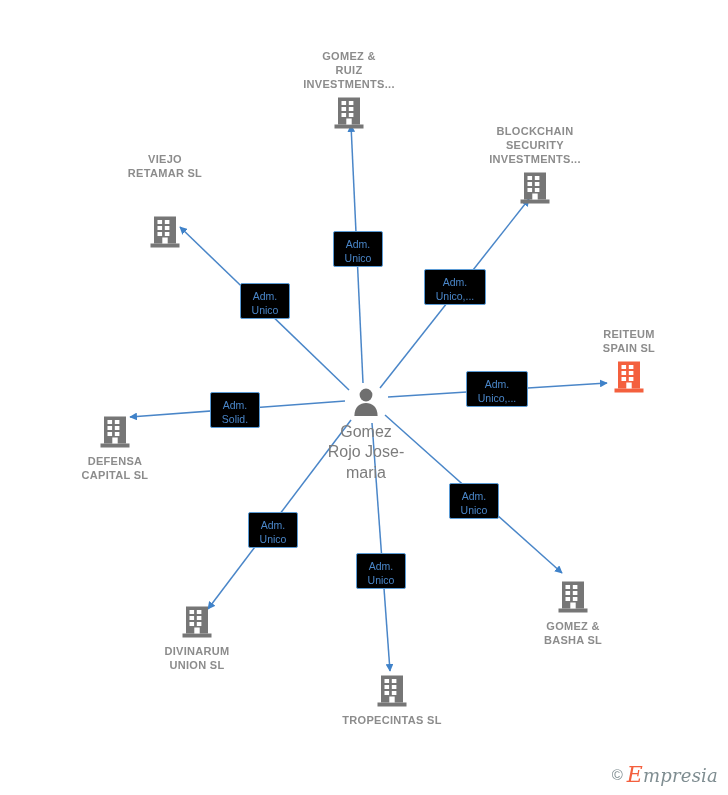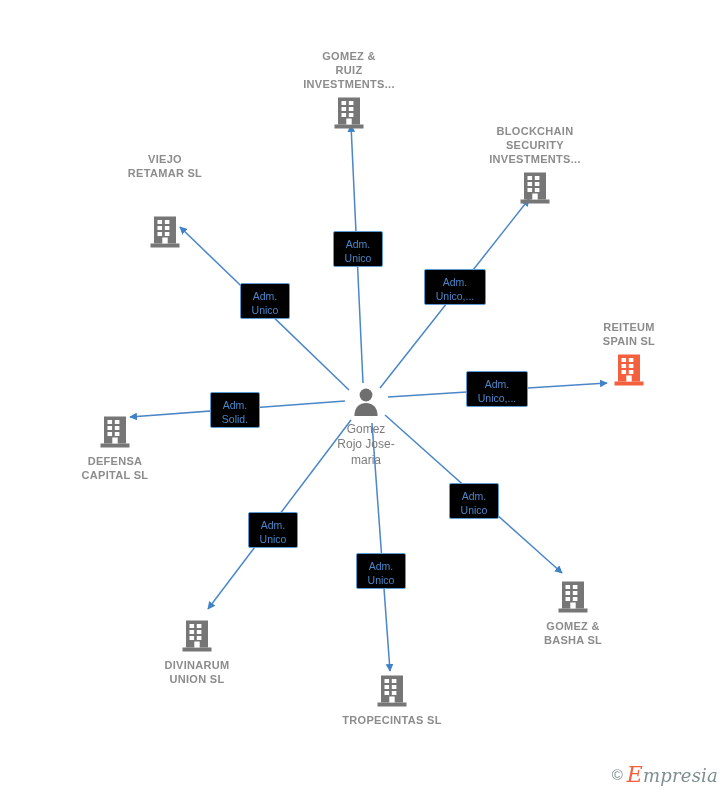--- a/index.html
+++ b/index.html
@@ -39,21 +39,21 @@
   }
   .node .label {
     font-size: 11px;
     font-weight: bold;
     color: #8c8c8c;
     letter-spacing: 0.3px;
     white-space: pre-line;
   }
   .node .label.person {
     font-weight: normal;
-    font-size: 12px;
+    font-size: 16px;
     color: #7c7c7c;
     letter-spacing: 0;
   }
   .node .glyph {
     line-height: 0;
   }
   .node.label-top .label { margin-bottom: 5px; }
   .node.label-bottom .label { margin-top: 5px; }
 
   
@@ -171,21 +171,21 @@
             <rect x="0.5" y="28.5" width="29" height="4" fill="#767676"></rect>
             <rect x="7.5" y="5" width="4.6" height="4" fill="#ffffff"></rect>
             <rect x="14.8" y="5" width="4.6" height="4" fill="#ffffff"></rect>
             <rect x="7.5" y="11" width="4.6" height="4" fill="#ffffff"></rect>
             <rect x="14.8" y="11" width="4.6" height="4" fill="#ffffff"></rect>
             <rect x="7.5" y="17" width="4.6" height="4" fill="#ffffff"></rect>
             <rect x="14.8" y="17" width="4.6" height="4" fill="#ffffff"></rect>
             <rect x="12.3" y="22.5" width="5.4" height="6" fill="#ffffff"></rect>
           </svg></div>
       </div>
-      <div class="node label-top" style="left: 629px; top: 320px;">
+      <div class="node label-top" style="left: 629px; top: 327px;">
         <div class="label">REITEUM
 SPAIN  SL</div>
         <div class="glyph"><svg width="30" height="34" viewBox="0 0 30 34" xmlns="http://www.w3.org/2000/svg">
             <rect x="4" y="1.5" width="22" height="27" fill="#f4603e"></rect>
             <rect x="0.5" y="28.5" width="29" height="4" fill="#f4603e"></rect>
             <rect x="7.5" y="5" width="4.6" height="4" fill="#ffffff"></rect>
             <rect x="14.8" y="5" width="4.6" height="4" fill="#ffffff"></rect>
             <rect x="7.5" y="11" width="4.6" height="4" fill="#ffffff"></rect>
             <rect x="14.8" y="11" width="4.6" height="4" fill="#ffffff"></rect>
             <rect x="7.5" y="17" width="4.6" height="4" fill="#ffffff"></rect>
@@ -201,21 +201,21 @@
             <rect x="14.8" y="5" width="4.6" height="4" fill="#ffffff"></rect>
             <rect x="7.5" y="11" width="4.6" height="4" fill="#ffffff"></rect>
             <rect x="14.8" y="11" width="4.6" height="4" fill="#ffffff"></rect>
             <rect x="7.5" y="17" width="4.6" height="4" fill="#ffffff"></rect>
             <rect x="14.8" y="17" width="4.6" height="4" fill="#ffffff"></rect>
             <rect x="12.3" y="22.5" width="5.4" height="6" fill="#ffffff"></rect>
           </svg></div>
         <div class="label">DEFENSA
 CAPITAL  SL</div>
       </div>
-      <div class="node label-bottom" style="left: 197px; top: 619px;">
+      <div class="node label-bottom" style="left: 197px; top: 605px;">
         <div class="glyph"><svg width="30" height="34" viewBox="0 0 30 34" xmlns="http://www.w3.org/2000/svg">
             <rect x="4" y="1.5" width="22" height="27" fill="#767676"></rect>
             <rect x="0.5" y="28.5" width="29" height="4" fill="#767676"></rect>
             <rect x="7.5" y="5" width="4.6" height="4" fill="#ffffff"></rect>
             <rect x="14.8" y="5" width="4.6" height="4" fill="#ffffff"></rect>
             <rect x="7.5" y="11" width="4.6" height="4" fill="#ffffff"></rect>
             <rect x="14.8" y="11" width="4.6" height="4" fill="#ffffff"></rect>
             <rect x="7.5" y="17" width="4.6" height="4" fill="#ffffff"></rect>
             <rect x="14.8" y="17" width="4.6" height="4" fill="#ffffff"></rect>
             <rect x="12.3" y="22.5" width="5.4" height="6" fill="#ffffff"></rect>

